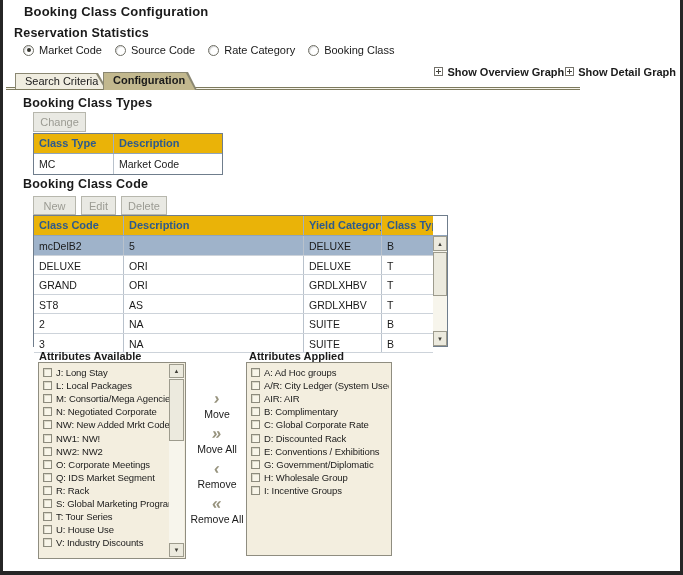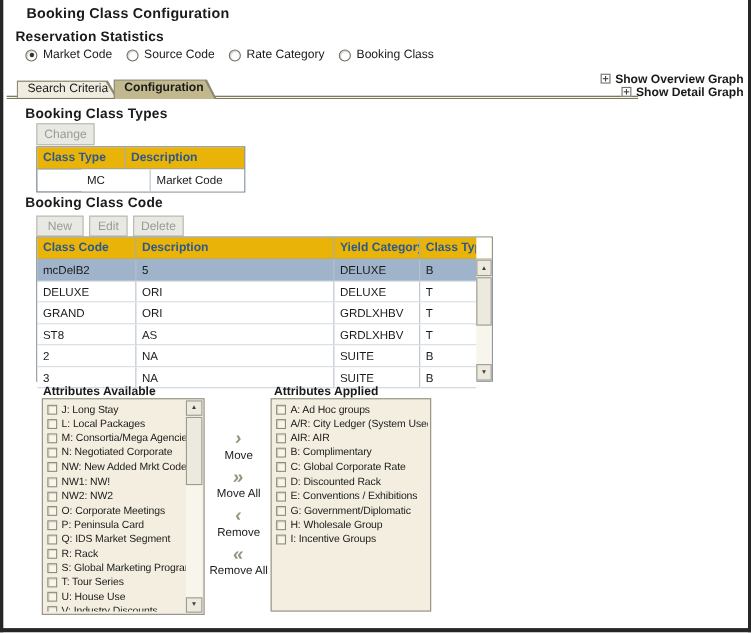--- a/index.html
+++ b/index.html
@@ -27,21 +27,21 @@
   .tab.inactive{left:0;top:1px;width:92px;height:16px;z-index:1;}
   .tab.inactive .tab-fill{background:#f0ede0;}
   .tab.inactive .tab-label{line-height:16px;}
   .tab.active{left:88px;top:0;width:94px;height:18px;z-index:3;}
   .tab.active .tab-fill{background:#c2b88e;}
   .tab.active .tab-label{font-weight:bold;line-height:17px;}
   .tabline{position:absolute;left:3px;top:87px;width:574px;height:3px;
     background:linear-gradient(to bottom,#7d7a5e 0 1px,#f6f3e8 1px 2px,#7d7a5e 2px 3px);}
 
   
-  .graph-links{position:absolute;top:66px;right:4px;display:flex;flex-direction:column;gap:1px;align-items:flex-end;}
+  .graph-links{position:absolute;top:66px;right:4px;display:flex;flex-direction:row;gap:1px;align-items:flex-end;}
   .graph-link{display:flex;align-items:center;gap:4px;font-size:11px;font-weight:bold;height:11px;cursor:pointer;}
   .expand-icon{width:9px;height:9px;border:1px solid #73716a;background:#fff;position:relative;box-sizing:border-box;}
   .expand-icon::before{content:"";position:absolute;left:1px;top:3px;width:5px;height:1px;background:#44433c;}
   .expand-icon::after{content:"";position:absolute;left:3px;top:1px;width:1px;height:5px;background:#44433c;}
 
   .h2{position:absolute;font-size:12.5px;font-weight:bold;letter-spacing:.2px;}
   #bct-heading{left:20px;top:96px;}
   #bcc-heading{left:20px;top:177px;}
 
   .btn{box-sizing:border-box;background:#e9e9e3;border:1px solid #b7b7ad;color:#9b9b93;
@@ -56,21 +56,21 @@
   #code-table{left:30px;top:215px;width:415px;height:132px;}
   .t-header{display:flex;background:#eab308;border-bottom:1px solid #8fa4bc;}
   .t-hcell{font-size:11px;font-weight:bold;color:#2d5a8e;padding:3px 0 0 5px;box-sizing:border-box;height:19px;overflow:hidden;white-space:nowrap;}
   .t-hcell+.t-hcell{border-left:1px solid #9fb0c4;}
   .t-hfill{flex:1;background:#fff;}
   .t-row{display:flex;background:#fff;border-bottom:1px solid #cdd3da;}
   .t-row.selected{background:#9fb3ca;}
   .t-cell{font-size:10.5px;padding:4px 0 0 5px;height:18.5px;box-sizing:border-box;overflow:hidden;white-space:nowrap;}
   #types-table .t-cell{height:20px;}
   .t-cell+.t-cell{border-left:1px solid #b9c2cc;}
-  #types-table .t-row{border-bottom:none;margin-left:40px;}
+  #types-table .t-row{border-bottom:none;}
   .ct-body{position:absolute;left:0;top:20px;right:0;bottom:0;display:flex;}
   .ct-rows{width:399px;}
 
   
   .vscroll{display:flex;flex-direction:column;width:16px;background:#f7f5ec;box-sizing:border-box;}
   .vs-btn{height:15px;min-height:15px;background:#eceade;border:1px solid #9d9b8d;box-sizing:border-box;
     display:flex;align-items:center;justify-content:center;font-size:6px;color:#3f3e37;line-height:6px;}
   .vs-thumb{background:#eceade;border:1px solid #9d9b8d;box-sizing:border-box;margin-top:1px;}
   .vs-track{flex:1;}
 
@@ -252,24 +252,20 @@
         <div class="lb-item">
           <span class="cb"></span>
           <span>NW2: NW2</span>
         </div>
         <div class="lb-item">
           <span class="cb"></span>
           <span>O: Corporate Meetings</span>
         </div>
         <div class="lb-item">
           <span class="cb"></span>
-          <span>P: Peninsula Card</span>
-        </div>
-        <div class="lb-item">
-          <span class="cb"></span>
           <span>Q: IDS Market Segment</span>
         </div>
         <div class="lb-item">
           <span class="cb"></span>
           <span>R: Rack</span>
         </div>
         <div class="lb-item">
           <span class="cb"></span>
           <span>S: Global Marketing Programme</span>
         </div>

